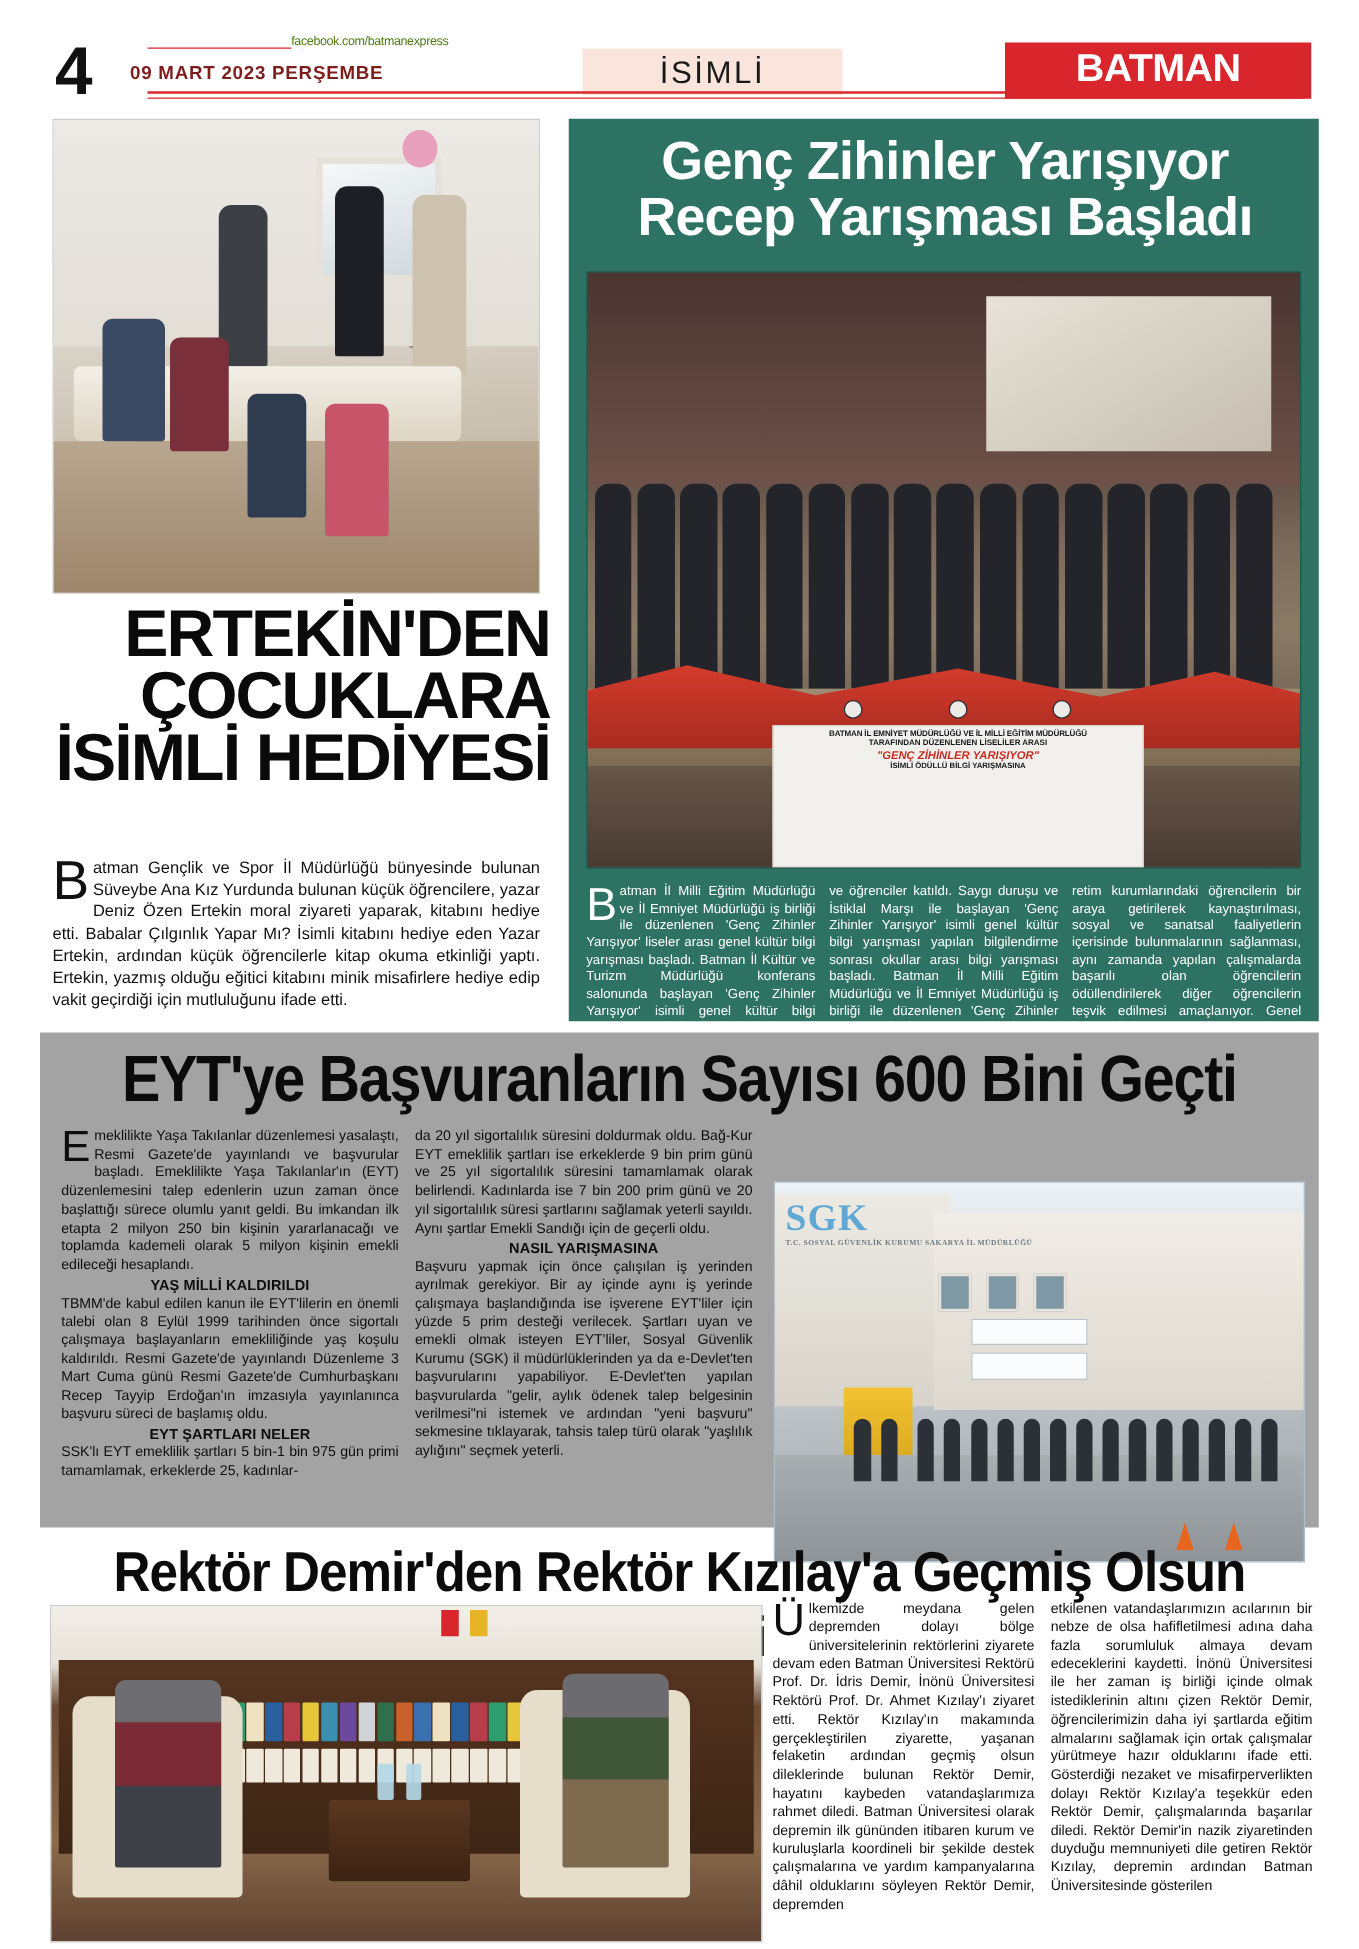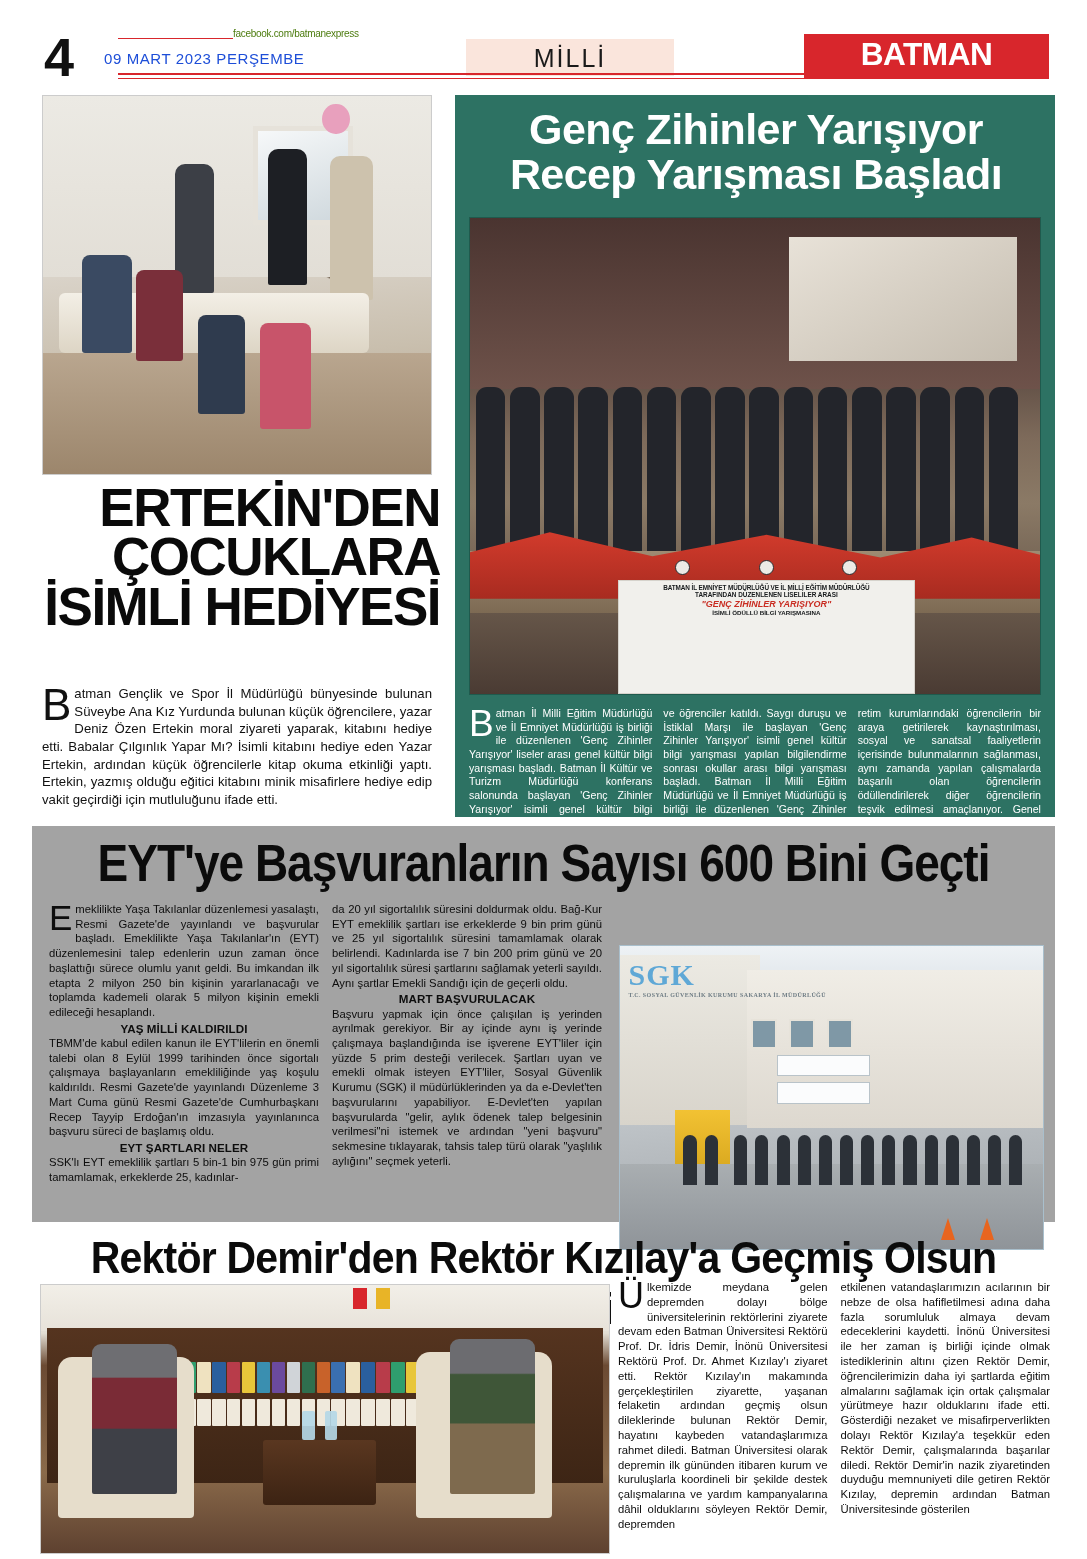--- a/index.html
+++ b/index.html
@@ -23,21 +23,21 @@
     position:absolute; left:118px; top:38px; width:115px; height:1px;
     background:#d8262c;
   }
   .fb-url {
     position:absolute; left:233px; top:28px;
     font-size:10px; font-weight:normal; color:#4d7c0f;
     font-family:"Liberation Sans", sans-serif; letter-spacing:-0.3px;
   }
   .date-text {
     position:absolute; left:104px; top:50px;
-    font-size:15px; font-weight:normal; color:#1d4ed8;
+    font-size:15px; font-weight:bold; color:#7f1d1d;
     letter-spacing:0.6px;
   }
   .section-box {
     position:absolute; left:466px; top:39px; width:208px; height:37px;
     background:#fae5dc;
   }
   .section-label {
     position:absolute; left:466px; top:44px; width:208px;
     text-align:center; font-size:25px; letter-spacing:2px; color:#1a1a1a;
     font-family:"Liberation Sans", sans-serif;
@@ -260,21 +260,21 @@
 <body>
 
 <div class="page">
 
   <div class="masthead">
     <div class="page-num">4</div>
     <div class="fb-line"></div>
     <div class="fb-url">facebook.com/batmanexpress</div>
     <div class="date-text">09 MART 2023 PERŞEMBE</div>
     <div class="section-box"></div>
-    <div class="section-label">MİLLİ</div>
+    <div class="section-label">İSİMLİ</div>
     <div class="rule-top"></div>
     <div class="rule-top2"></div>
     <div class="logo-box">
       <div class="logo-text">BATMAN EXPRESS</div>
     </div>
   </div>
 
   <div class="story1">
     <div class="photo1">
       <div class="p1-wall"></div>
@@ -350,21 +350,21 @@
     <div class="cols3">
       <div class="col">
         <span class="dropcap-e">E</span><span>meklilikte Yaşa Takılanlar düzenlemesi yasalaştı, Resmi Gazete'de yayınlandı ve başvurular başladı. Emeklilikte Yaşa Takılanlar'ın (EYT) düzenlemesini talep edenlerin uzun zaman önce başlattığı sürece olumlu yanıt geldi. Bu imkandan ilk etapta 2 milyon 250 bin kişinin yararlanacağı ve toplamda kademeli olarak 5 milyon kişinin emekli edileceği hesaplandı.</span>
         <span class="sub3">YAŞ MİLLİ KALDIRILDI</span>
         <span>TBMM'de kabul edilen kanun ile EYT'lilerin en önemli talebi olan 8 Eylül 1999 tarihinden önce sigortalı çalışmaya başlayanların emekliliğinde yaş koşulu kaldırıldı. Resmi Gazete'de yayınlandı Düzenleme 3 Mart Cuma günü Resmi Gazete'de Cumhurbaşkanı Recep Tayyip Erdoğan'ın imzasıyla yayınlanınca başvuru süreci de başlamış oldu.</span>
         <span class="sub3">EYT ŞARTLARI NELER</span>
         <span>SSK'lı EYT emeklilik şartları 5 bin-1 bin 975 gün primi tamamlamak, erkeklerde 25, kadınlar-</span>
       </div>
       <div class="col">
         <span>da 20 yıl sigortalılık süresini doldurmak oldu. Bağ-Kur EYT emeklilik şartları ise erkeklerde 9 bin prim günü ve 25 yıl sigortalılık süresini tamamlamak olarak belirlendi. Kadınlarda ise 7 bin 200 prim günü ve 20 yıl sigortalılık süresi şartlarını sağlamak yeterli sayıldı. Aynı şartlar Emekli Sandığı için de geçerli oldu.</span>
-        <span class="sub3">MART BAŞVURULACAK</span>
+        <span class="sub3">NASIL YARIŞMASINA</span>
         <span>Başvuru yapmak için önce çalışılan iş yerinden ayrılmak gerekiyor. Bir ay içinde aynı iş yerinde çalışmaya başlandığında ise işverene EYT'liler için yüzde 5 prim desteği verilecek. Şartları uyan ve emekli olmak isteyen EYT'liler, Sosyal Güvenlik Kurumu (SGK) il müdürlüklerinden ya da e-Devlet'ten başvurularını yapabiliyor. E-Devlet'ten yapılan başvurularda "gelir, aylık ödenek talep belgesinin verilmesi"ni istemek ve ardından "yeni başvuru" sekmesine tıklayarak, tahsis talep türü olarak "yaşlılık aylığını" seçmek yeterli.</span>
       </div>
     </div>
     <div class="photo3">
       <div class="p3-sky"></div>
       <div class="p3-bldgL"></div>
       <div class="p3-bldgR"></div>
       <div class="p3-sgk">
         <span>SGK</span>
         <small>T.C. SOSYAL GÜVENLİK KURUMU SAKARYA İL MÜDÜRLÜĞÜ</small>

